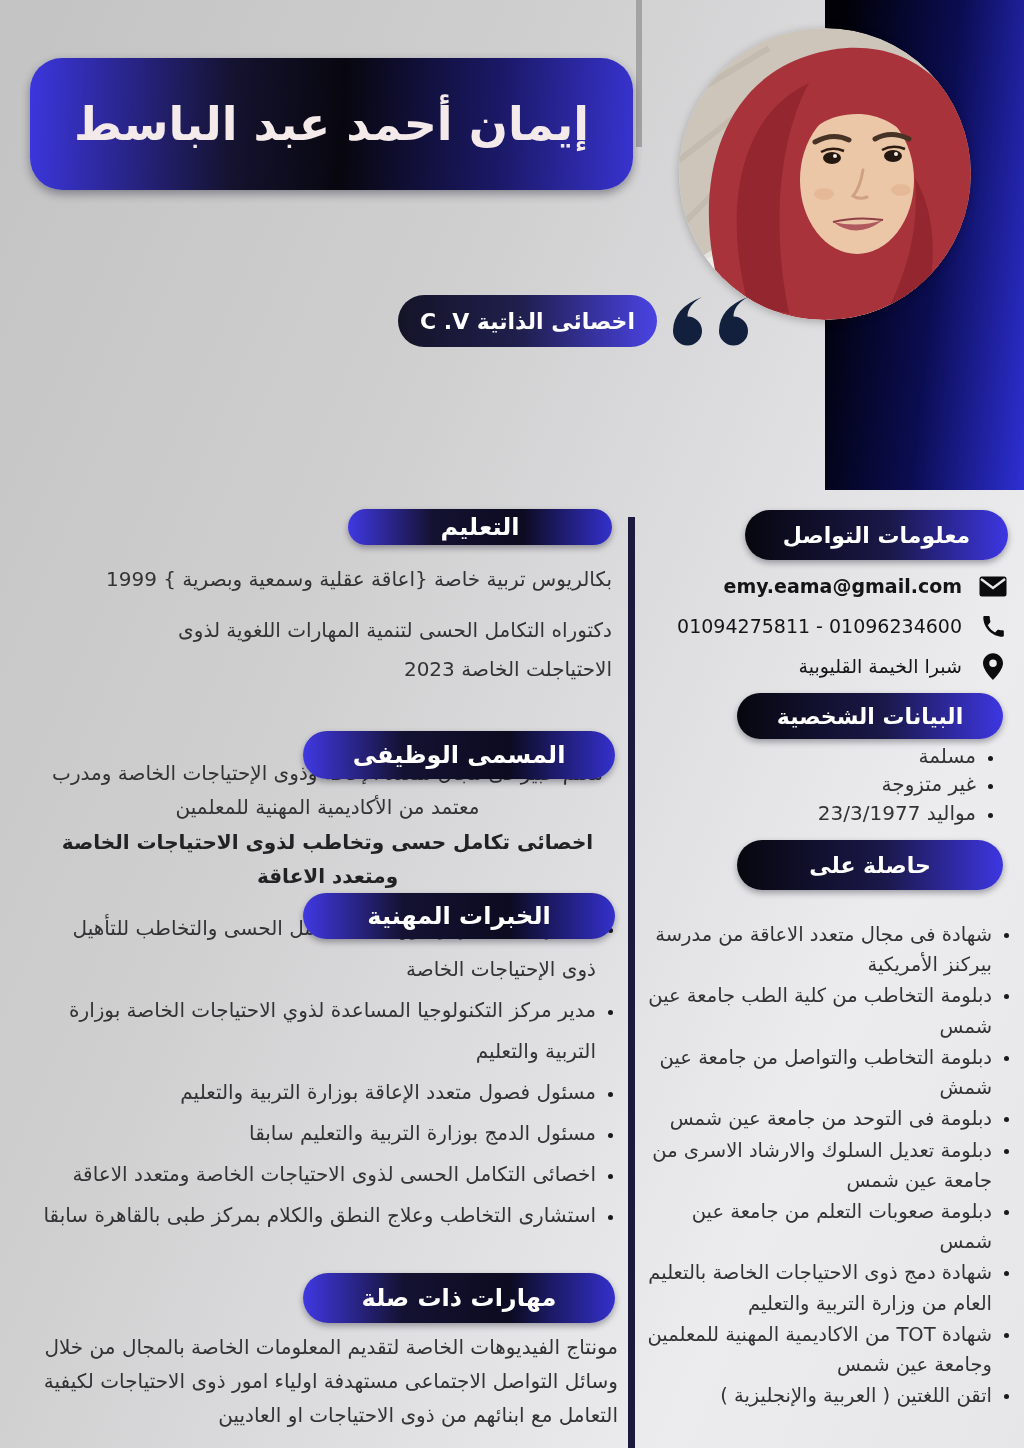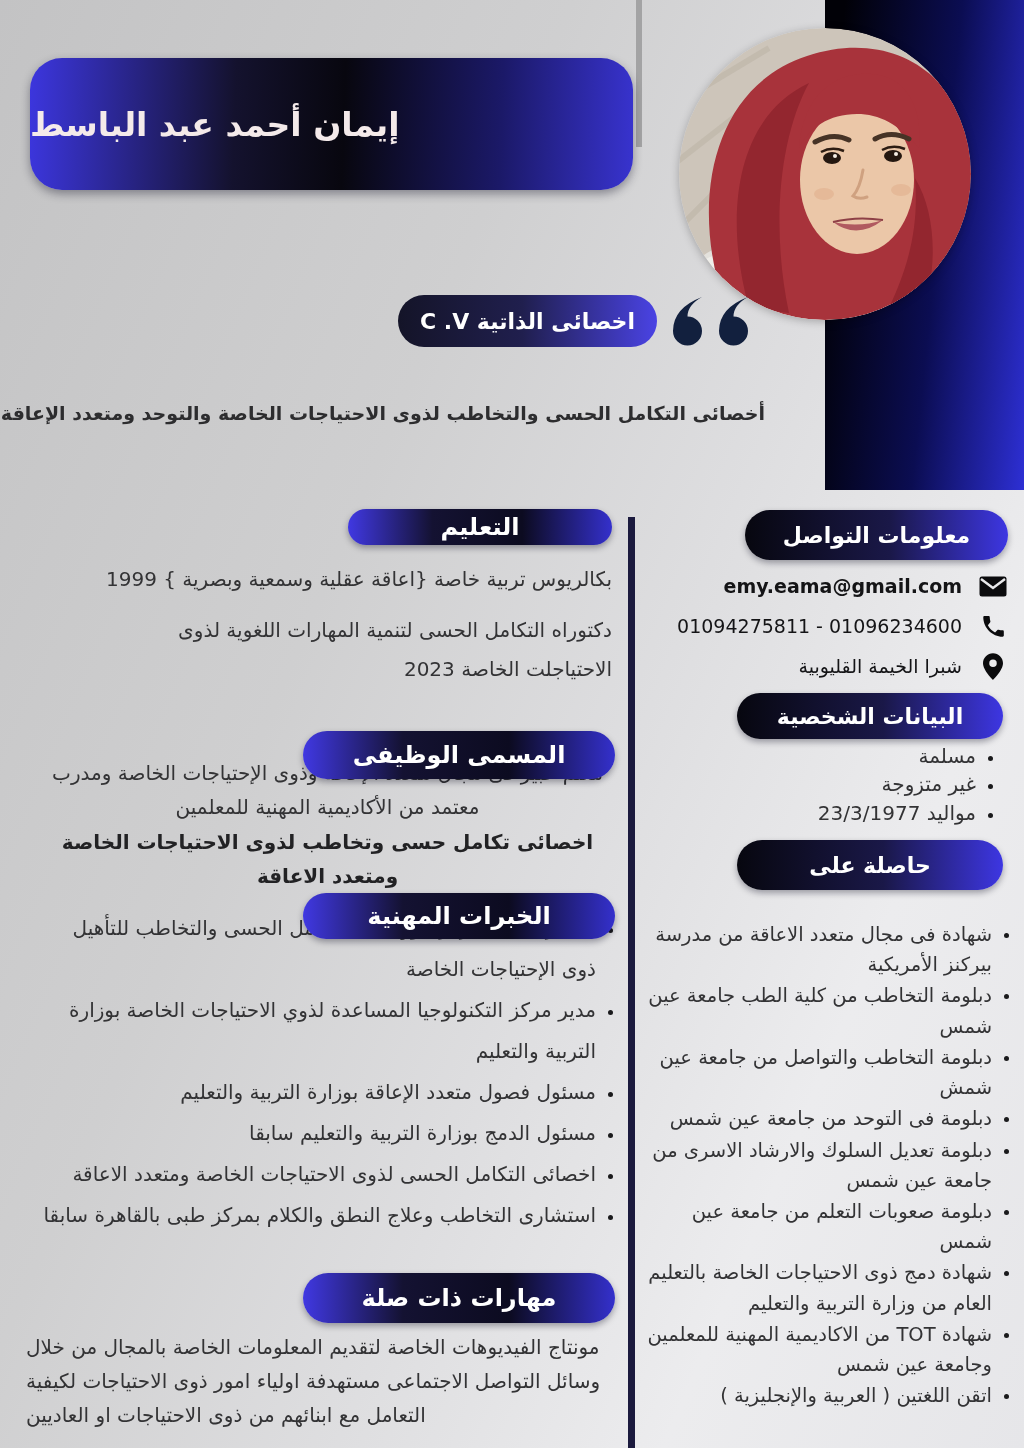--- a/index.html
+++ b/index.html
@@ -22,22 +22,22 @@
   
   .gray-line{
     position:absolute;left:636px;top:0;width:6px;height:147px;
     background:#a3a3a4;
   }
   
   .name-banner{
     position:absolute;left:30px;top:58px;width:603px;height:132px;
     border-radius:32px;
     background:linear-gradient(92deg,#3c36de 0%,#14122e 34%,#08070f 52%,#1b1968 78%,#3833cf 100%);
-    display:flex;align-items:center;justify-content:flex-start;
-    color:#f4eaea;font-size:33px;font-weight:bold;
+    display:flex;align-items:center;justify-content:center;
+    color:#f4eaea;font-size:46px;font-weight:bold;
     box-shadow:0 4px 10px rgba(20,20,40,.4);
   }
   
   .photo{
     position:absolute;left:679px;top:28px;width:292px;height:292px;
     border-radius:50%;overflow:hidden;z-index:3;
     box-shadow:0 2px 8px rgba(0,0,0,.25);
   }
   
   .cv-pill{
@@ -78,21 +78,21 @@
   
   .txt{position:absolute;direction:rtl;color:#333335;}
   .edu-text{left:92px;top:560px;width:520px;font-size:20px;line-height:1.95;text-align:right;}
   .edu-text p{margin:0 0 12px 0;}
   .job-text{left:35px;top:756px;width:585px;font-size:20px;line-height:1.72;text-align:center;}
   .job-text p{margin:0;}
   .job-bold{font-weight:bold;color:#222224;}
   .exp-list{left:35px;top:908px;width:585px;font-size:20px;}
   .exp-list ul{margin:0;padding:0 24px 0 0;list-style:disc;line-height:2.05;}
   .exp-list li{margin:0;color:#333335;}
-  .skills-text{left:26px;top:1330px;width:592px;font-size:20px;line-height:1.7;text-align:left;}
+  .skills-text{left:26px;top:1330px;width:592px;font-size:20px;line-height:1.7;text-align:right;}
   
   .contact-rows{position:absolute;left:645px;top:572px;width:363px;direction:rtl;}
   .c-row{display:flex;align-items:center;justify-content:flex-start;margin-bottom:12px;height:28px;}
   .c-row .ic{width:30px;display:flex;justify-content:center;margin-left:16px;}
   .c-text{font-size:19px;color:#141416;direction:ltr;}
   .c-text.bold{font-weight:bold;}
   .c-text.ar{direction:rtl;}
   .personal-list{left:698px;top:742px;width:300px;font-size:20px;}
   .personal-list ul{margin:0;padding:0 22px 0 0;list-style:disc;line-height:1.42;}
   .holds-list{left:638px;top:920px;width:374px;font-size:19.5px;}
@@ -159,21 +159,20 @@
     <span>اخصائى الذاتية C .V</span>
   </div>
 
   <div class="quotes">
     <svg width="94" height="50" viewBox="0 0 94 50">
       <path d="M38 1 Q9 12 9 35 A14.5 14.5 0 1 0 23.5 20.5 Q23.5 9 38 1 Z" fill="#12203e"></path>
       <path d="M84 1 Q55 12 55 35 A14.5 14.5 0 1 0 69.5 20.5 Q69.5 9 84 1 Z" fill="#12203e"></path>
     </svg>
   </div>
 
-  <div class="subtitle">أخصائى التكامل الحسى والتخاطب لذوى الاحتياجات الخاصة والتوحد ومتعدد الإعاقة</div>
 
   <div class="divider"></div>
 
   <div class="pill pill-left" style="left:348px;top:509px;width:264px;height:36px;">
     <span>التعليم</span>
   </div>
   <div class="txt edu-text">
     <p>بكالريوس تربية خاصة {اعاقة عقلية وسمعية وبصرية } 1999</p>
     <p>دكتوراه التكامل الحسى لتنمية المهارات اللغوية لذوى الاحتياجلت الخاصة 2023</p>
   </div>

